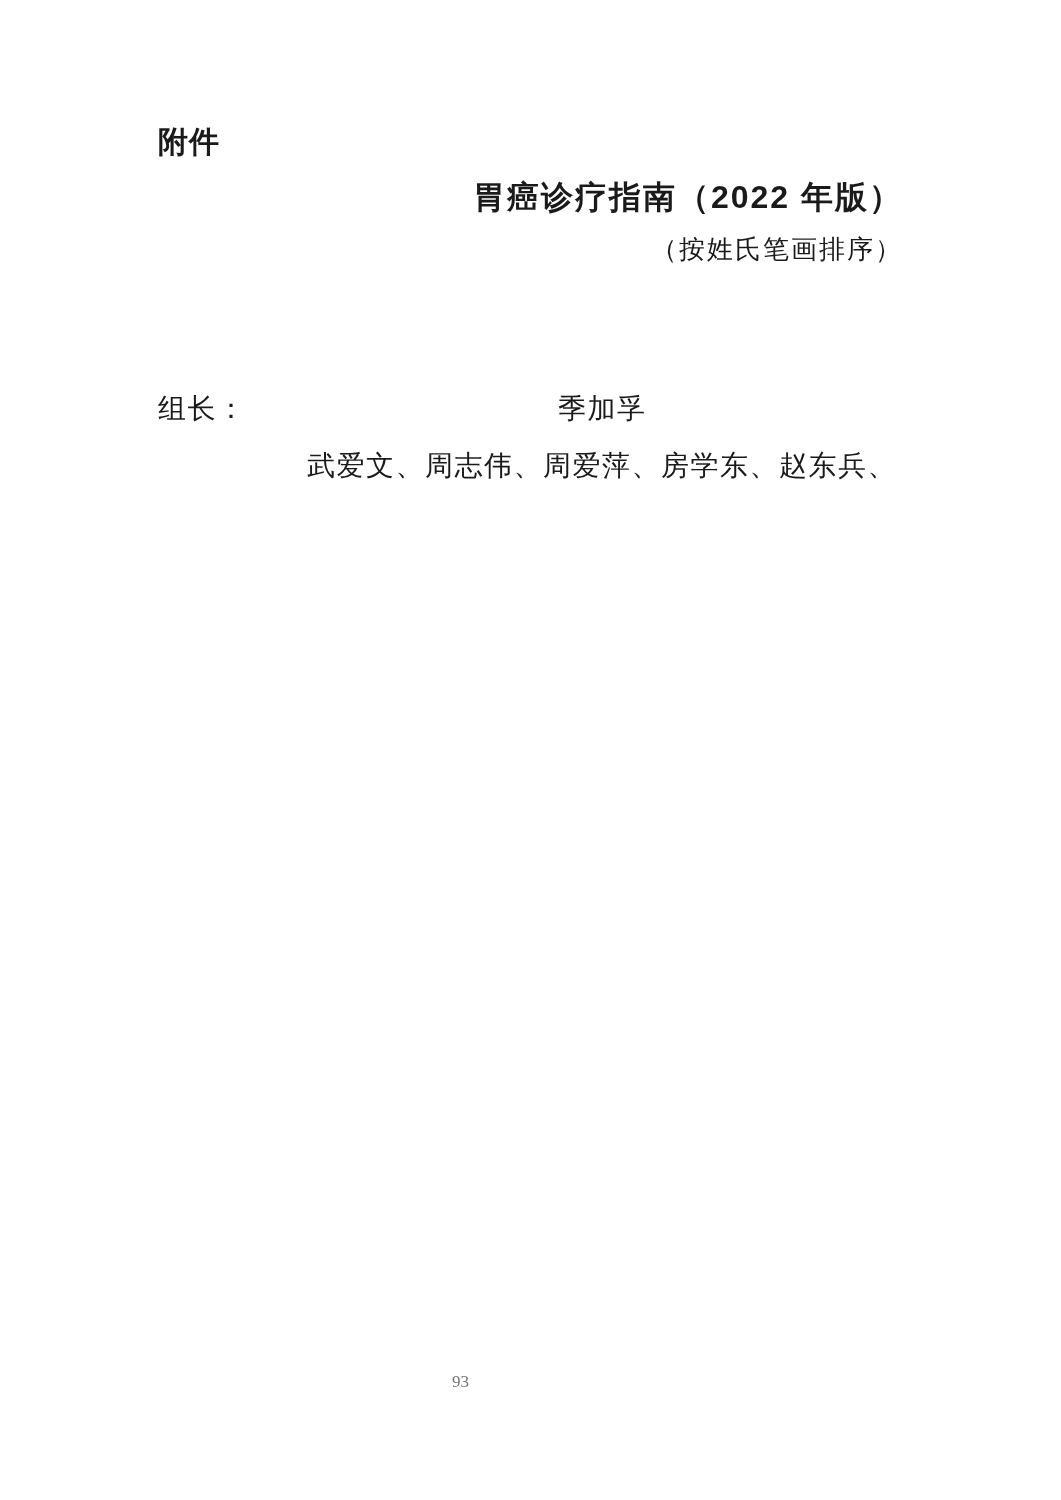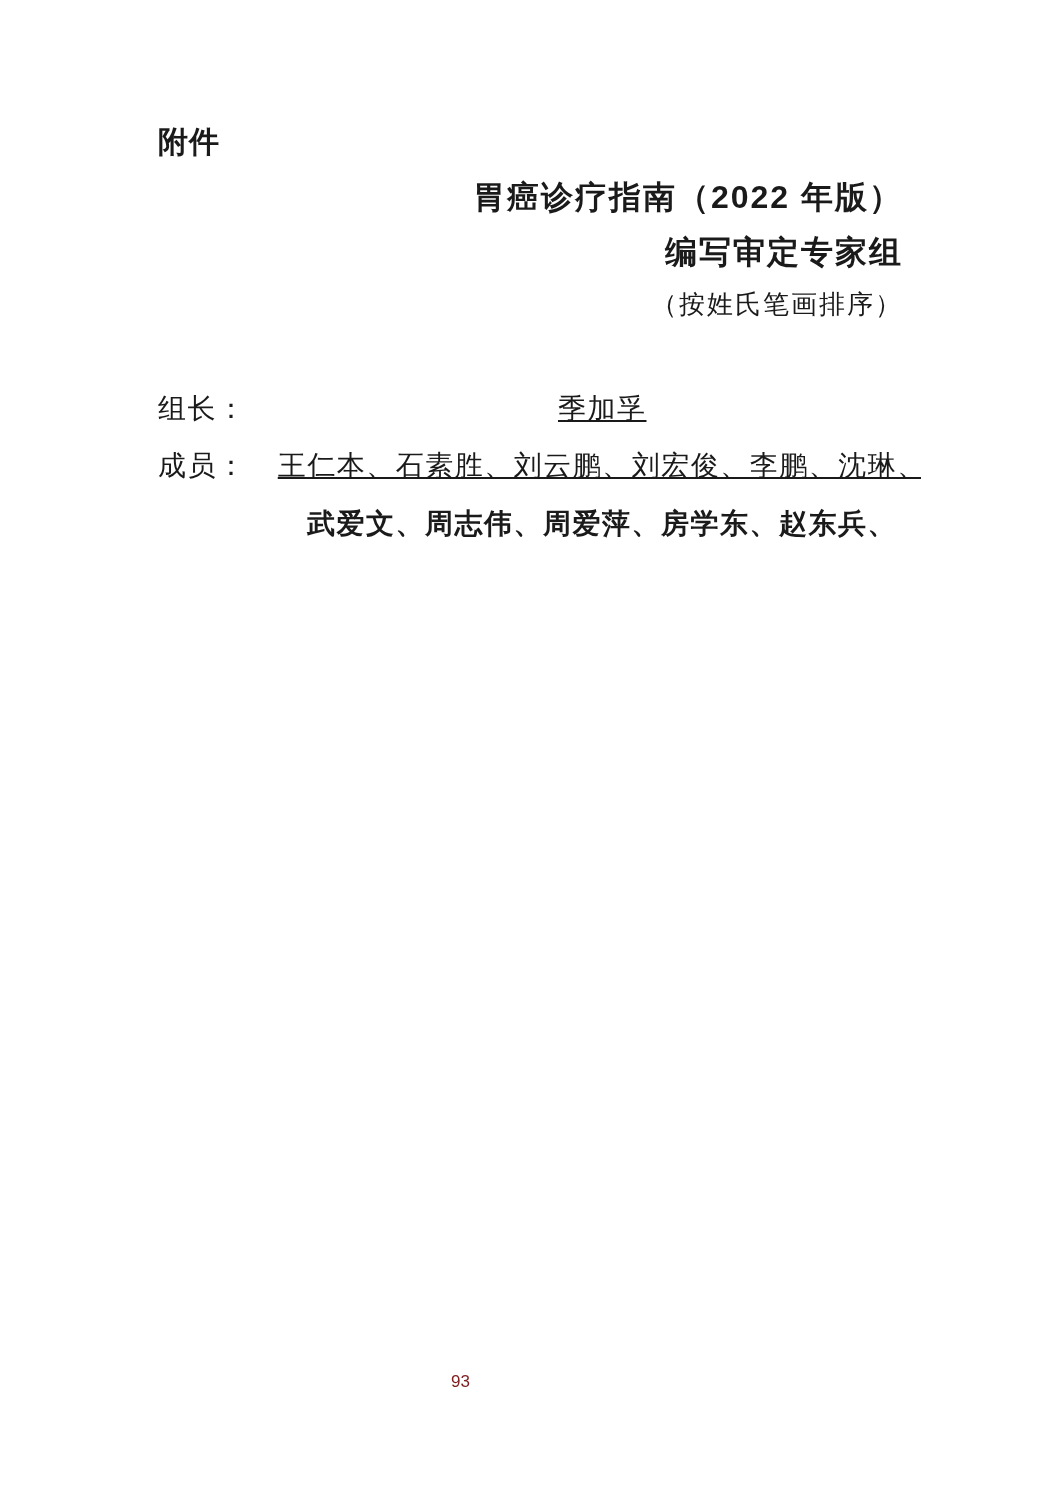--- a/index.html
+++ b/index.html
@@ -58,64 +58,57 @@
     align-items: flex-start;
     font-size: 28px;
     line-height: 2.05;
     letter-spacing: 1.5px;
   }
   .entry-label {
     white-space: nowrap;
   }
   .entry-value {
     flex: 1;
-    text-decoration: underline;
   }
   .continuation {
     font-size: 28px;
     line-height: 2.05;
     letter-spacing: 1.5px;
     padding-left: 88px;
-    font-weight: bold;
   }
   .page-number {
     position: absolute;
     left: 0;
     right: 0;
     top: 1372px;
     text-align: center;
     font-size: 17px;
-    font-family: Liberation Sans, sans-serif;
-    color: #7f1d1d;
+    font-family: Liberation Serif, serif;
+    color: #737373;
   }
 </style>
 </head>
 <body>
 
 <div class="page">
 
   <div class="attachment-label">附件</div>
 
   <div class="title-block">
     <div class="title-line">胃癌诊疗指南（2022 年版）</div>
-    <div class="title-line">编写审定专家组</div>
     <div class="subtitle-line">（按姓氏笔画排序）</div>
   </div>
 
   <div class="body-block">
 
     <div class="entry">
       <span class="entry-label">组长：</span>
       <span class="entry-value">季加孚</span>
     </div>
 
-    <div class="entry">
-      <span class="entry-label">成员：</span>
-      <span class="entry-value">王仁本、石素胜、刘云鹏、刘宏俊、李鹏、沈琳、</span>
-    </div>
 
     <div class="continuation">武爱文、周志伟、周爱萍、房学东、赵东兵、</div>
 
 
   </div>
 
   <div class="page-number">93</div>
 
 </div>
 

